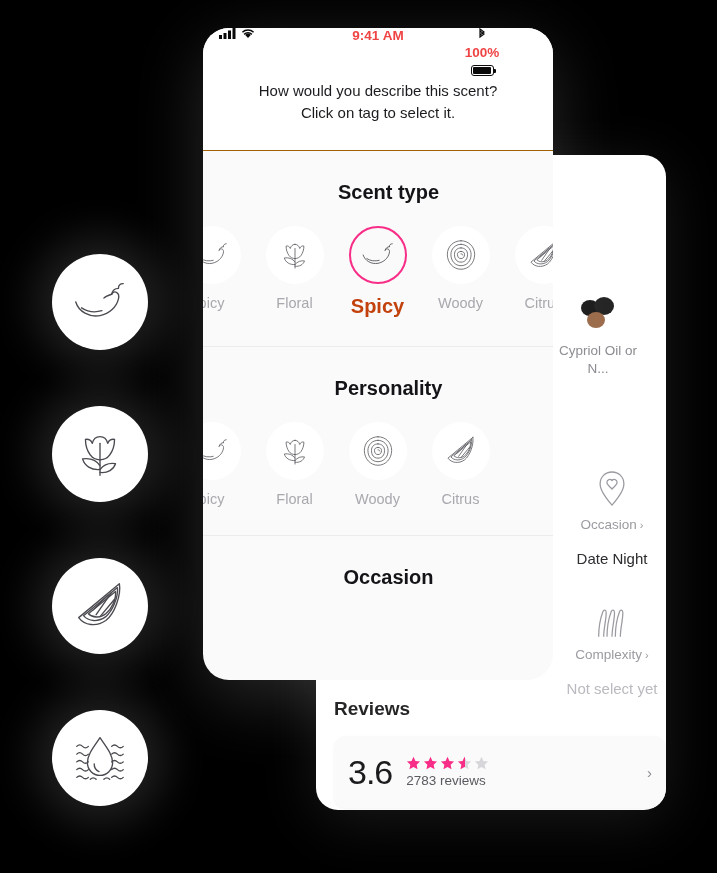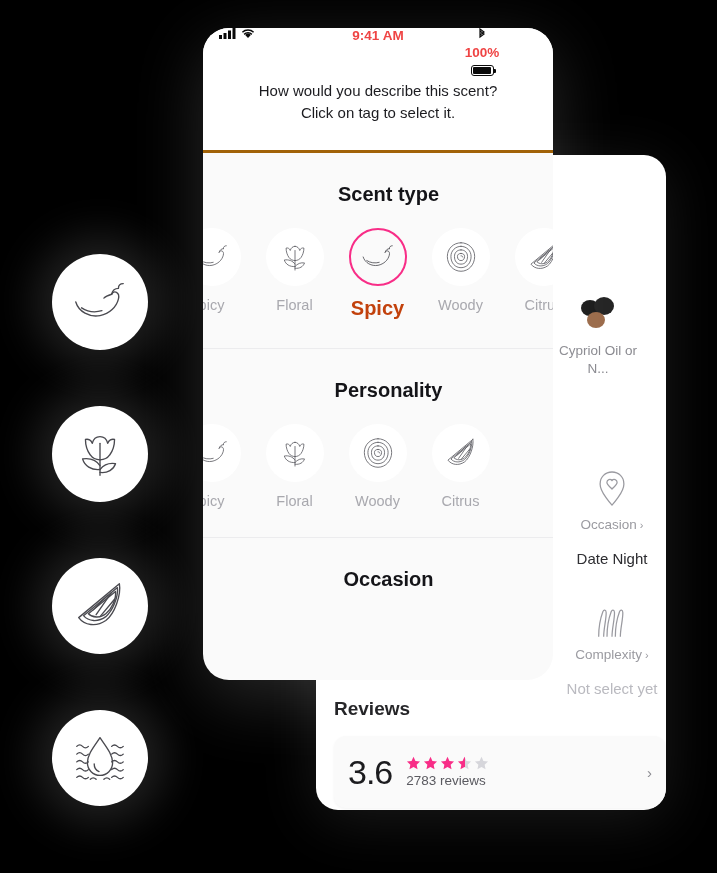--- a/index.html
+++ b/index.html
@@ -114,21 +114,21 @@
     display: flex; align-items: center; padding: 0 18px;
   }
   #nav-cancel { font-size: 16px; color: #17171a; }
   #nav-title { flex: 1; text-align: center; font-size: 17px; font-weight: bold; color: #111114; }
   #nav-submit { font-size: 16px; font-weight: bold; }
   #nav-cancel, #nav-submit { width: 74px; }
   #nav-submit { text-align: right; }
 
   #prompt {
     background: #fff; padding: 22px 20px 26px;
-    text-align: center; border-bottom: 3px solid #a16207;
+    text-align: center; border-bottom: 1px solid #a16207;
   }
   #prompt div { font-size: 15px; line-height: 22px; color: #1c1c20; }
 
   .tag-section { padding-top: 30px; }
   .sec-title {
     text-align: center; font-size: 20px; font-weight: bold;
     color: #141418; margin-bottom: 22px; padding-left: 21px;
   }
   .tag-row {
     display: flex; align-items: flex-start;

